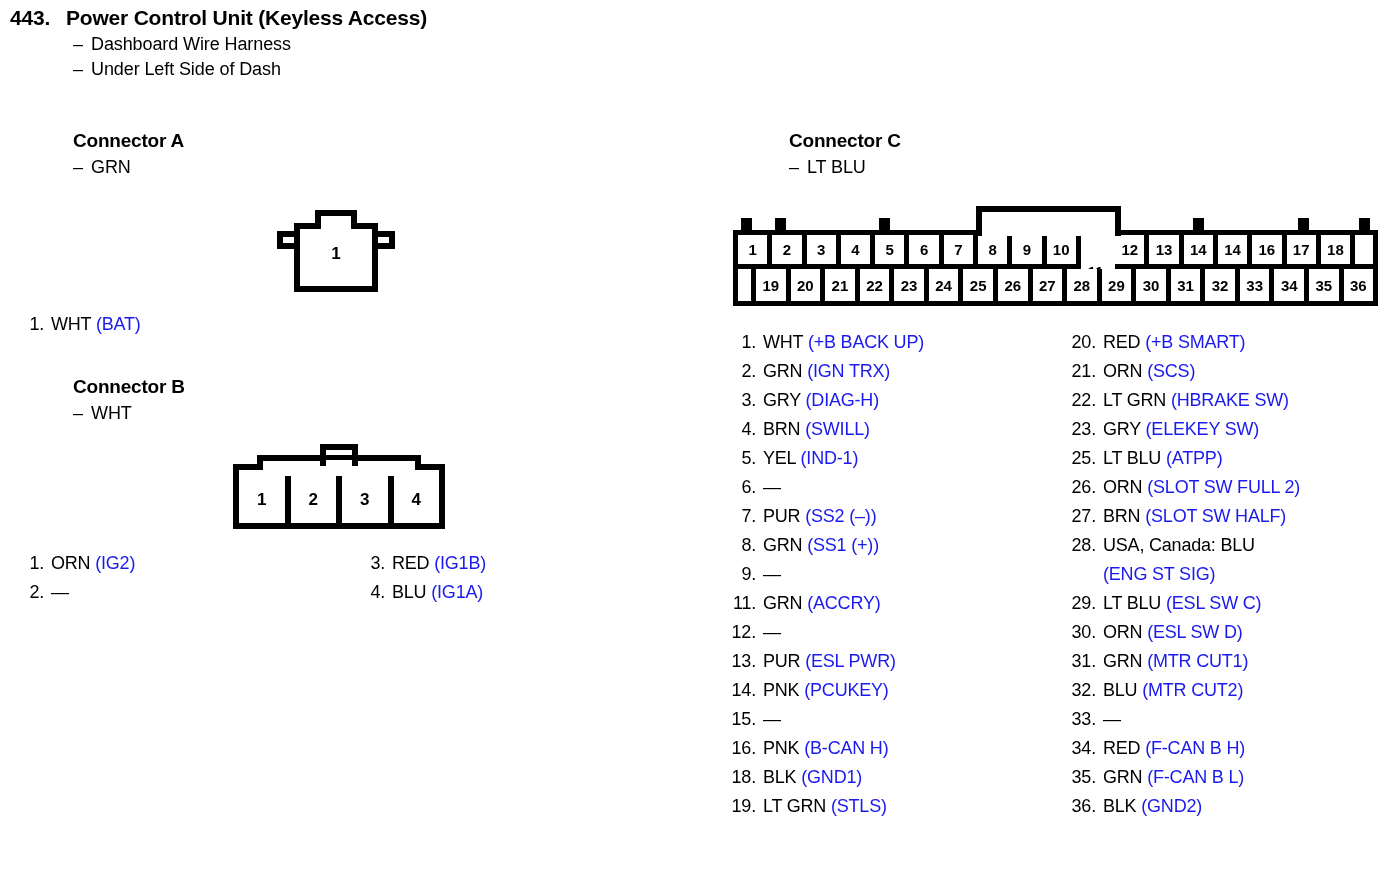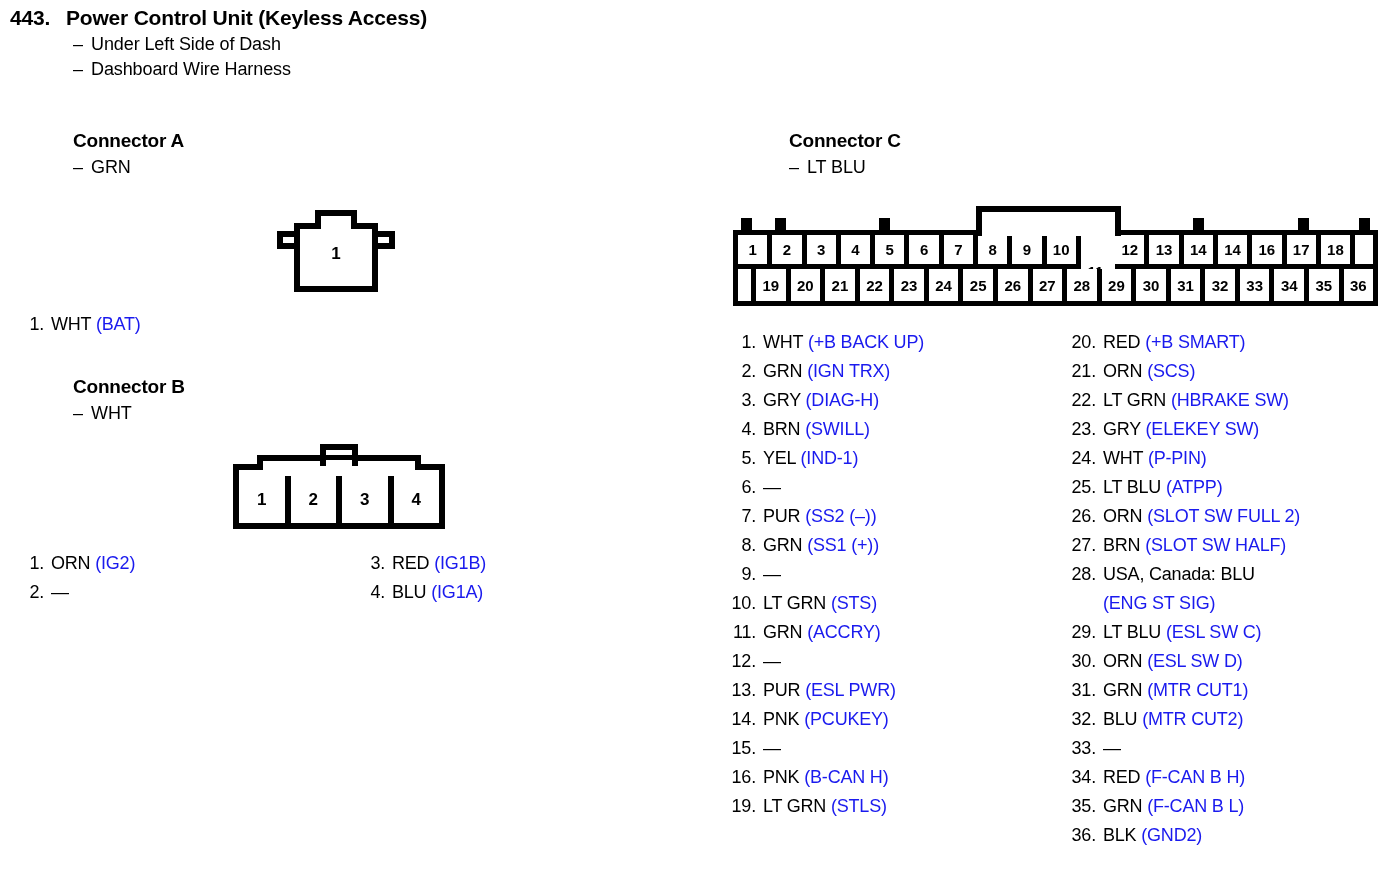--- a/index.html
+++ b/index.html
@@ -148,24 +148,24 @@
 <body>
 
 <div class="page">
 
   <div class="doc-header">
     <div class="title-row">
       <span class="item-num">443.</span>
       <span class="item-title">Power Control Unit (Keyless Access)</span>
     </div>
     <div class="sub-line">
+      <span class="dash">–</span><span>Dashboard Wire Harness</span>
+    </div>
+    <div class="sub-line">
       <span class="dash">–</span><span>Under Left Side of Dash</span>
-    </div>
-    <div class="sub-line">
-      <span class="dash">–</span><span>Dashboard Wire Harness</span>
     </div>
   </div>
 
   <div style="position:absolute; left:73px; top:130px;">
     <div class="conn-head">Connector A</div>
     <div class="conn-color">
       <span class="dash">–</span><span>GRN</span>
     </div>
   </div>
 
@@ -325,24 +325,20 @@
       </div>
       <div class="pinrow">
         <span class="pin-n">8.</span>
         <span class="pin-body"><span>GRN</span> <span class="sig">(SS1 (+))</span></span>
       </div>
       <div class="pinrow">
         <span class="pin-n">9.</span>
         <span class="pin-body"><span>—</span></span>
       </div>
       <div class="pinrow">
-        <span class="pin-n">10.</span>
-        <span class="pin-body"><span>LT GRN</span> <span class="sig">(STS)</span></span>
-      </div>
-      <div class="pinrow">
         <span class="pin-n">11.</span>
         <span class="pin-body"><span>GRN</span> <span class="sig">(ACCRY)</span></span>
       </div>
       <div class="pinrow">
         <span class="pin-n">12.</span>
         <span class="pin-body"><span>—</span></span>
       </div>
       <div class="pinrow">
         <span class="pin-n">13.</span>
         <span class="pin-body"><span>PUR</span> <span class="sig">(ESL PWR)</span></span>
@@ -353,20 +349,24 @@
       </div>
       <div class="pinrow">
         <span class="pin-n">15.</span>
         <span class="pin-body"><span>—</span></span>
       </div>
       <div class="pinrow">
         <span class="pin-n">16.</span>
         <span class="pin-body"><span>PNK</span> <span class="sig">(B-CAN H)</span></span>
       </div>
       <div class="pinrow">
+        <span class="pin-n">18.</span>
+        <span class="pin-body"><span>BLK</span> <span class="sig">(GND1)</span></span>
+      </div>
+      <div class="pinrow">
         <span class="pin-n">19.</span>
         <span class="pin-body"><span>LT GRN</span> <span class="sig">(STLS)</span></span>
       </div>
     </div>
   <div class="pinlist" id="c-list-right" style="position:absolute; left:1066px; top:332px;">
       <div class="pinrow">
         <span class="pin-n">20.</span>
         <span class="pin-body"><span>RED</span> <span class="sig">(+B SMART)</span></span>
       </div>
       <div class="pinrow">
@@ -375,24 +375,20 @@
       </div>
       <div class="pinrow">
         <span class="pin-n">22.</span>
         <span class="pin-body"><span>LT GRN</span> <span class="sig">(HBRAKE SW)</span></span>
       </div>
       <div class="pinrow">
         <span class="pin-n">23.</span>
         <span class="pin-body"><span>GRY</span> <span class="sig">(ELEKEY SW)</span></span>
       </div>
       <div class="pinrow">
-        <span class="pin-n">24.</span>
-        <span class="pin-body"><span>WHT</span> <span class="sig">(P-PIN)</span></span>
-      </div>
-      <div class="pinrow">
         <span class="pin-n">25.</span>
         <span class="pin-body"><span>LT BLU</span> <span class="sig">(ATPP)</span></span>
       </div>
       <div class="pinrow">
         <span class="pin-n">26.</span>
         <span class="pin-body"><span>ORN</span> <span class="sig">(SLOT SW FULL 2)</span></span>
       </div>
       <div class="pinrow">
         <span class="pin-n">27.</span>
         <span class="pin-body"><span>BRN</span> <span class="sig">(SLOT SW HALF)</span></span>

